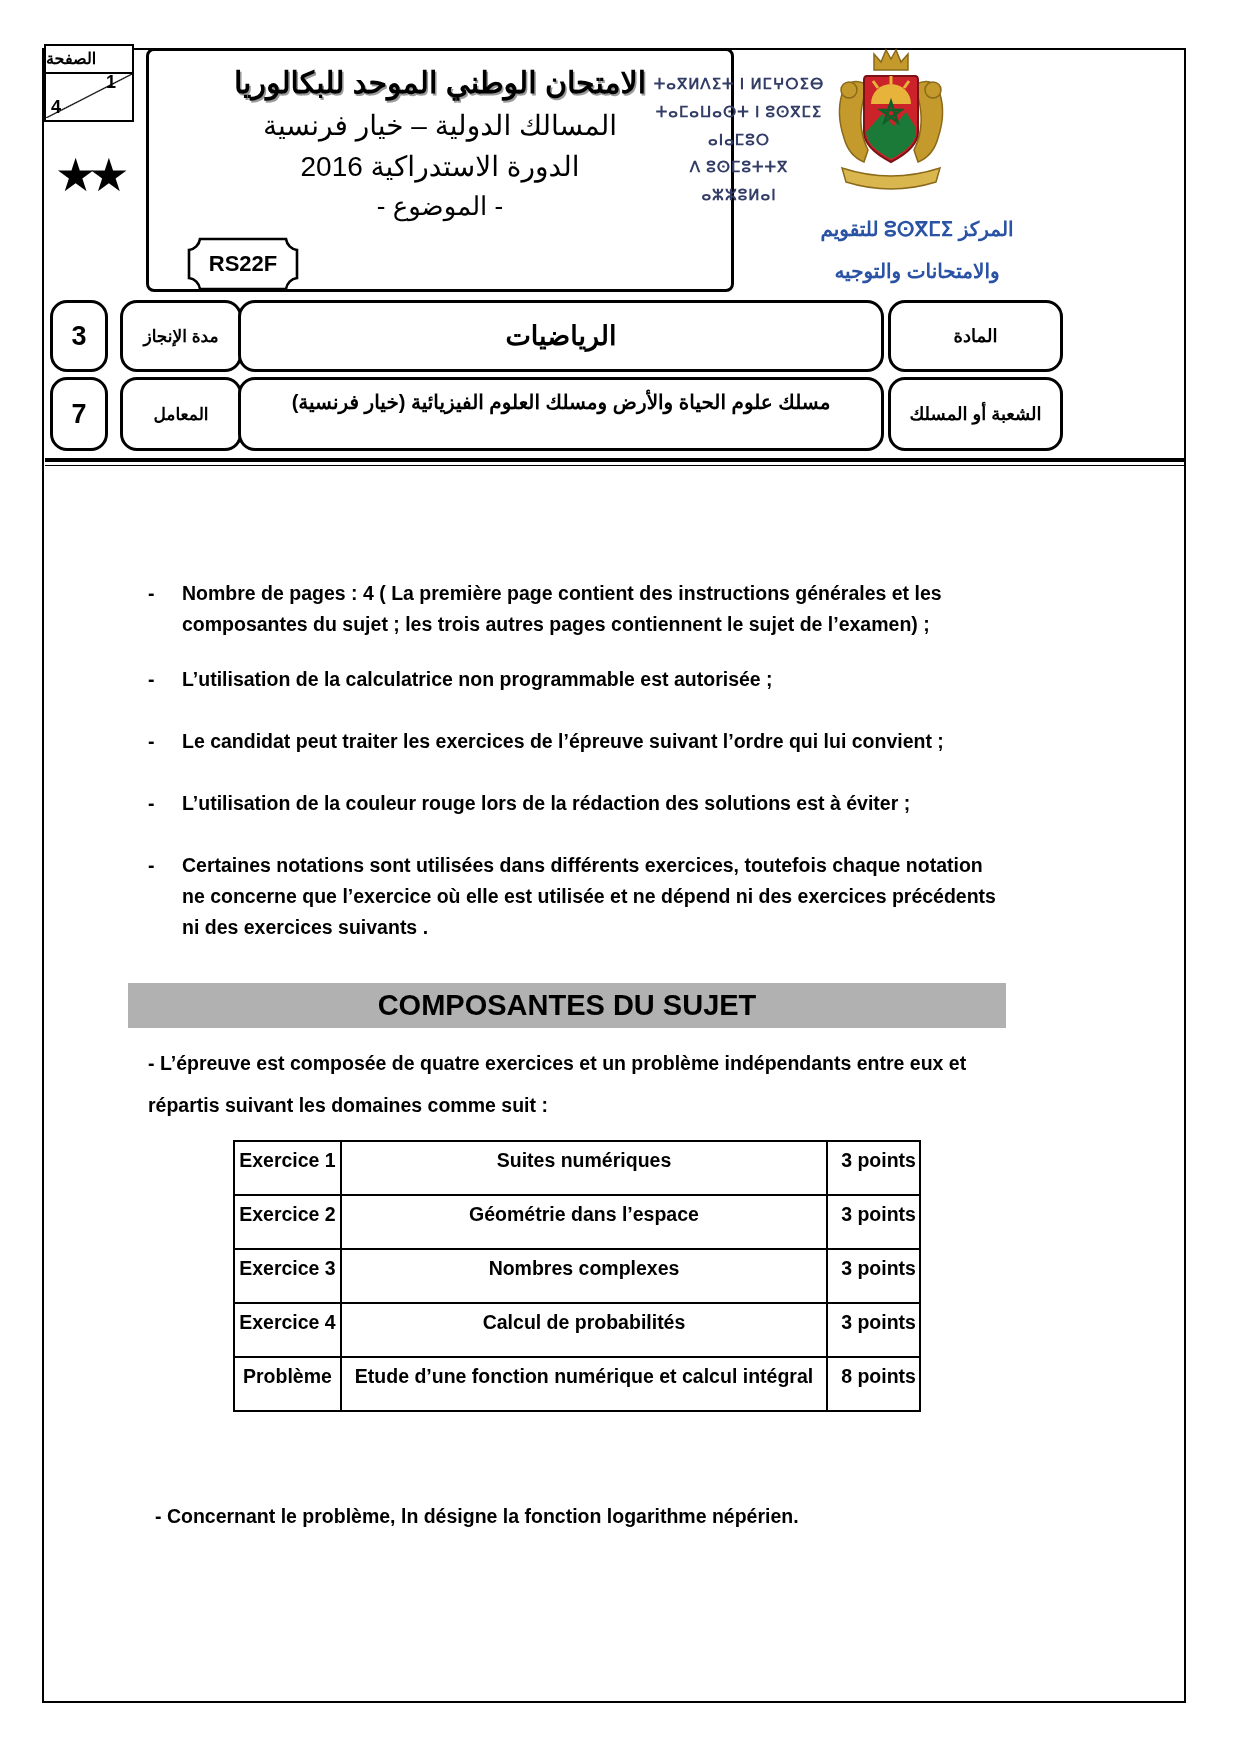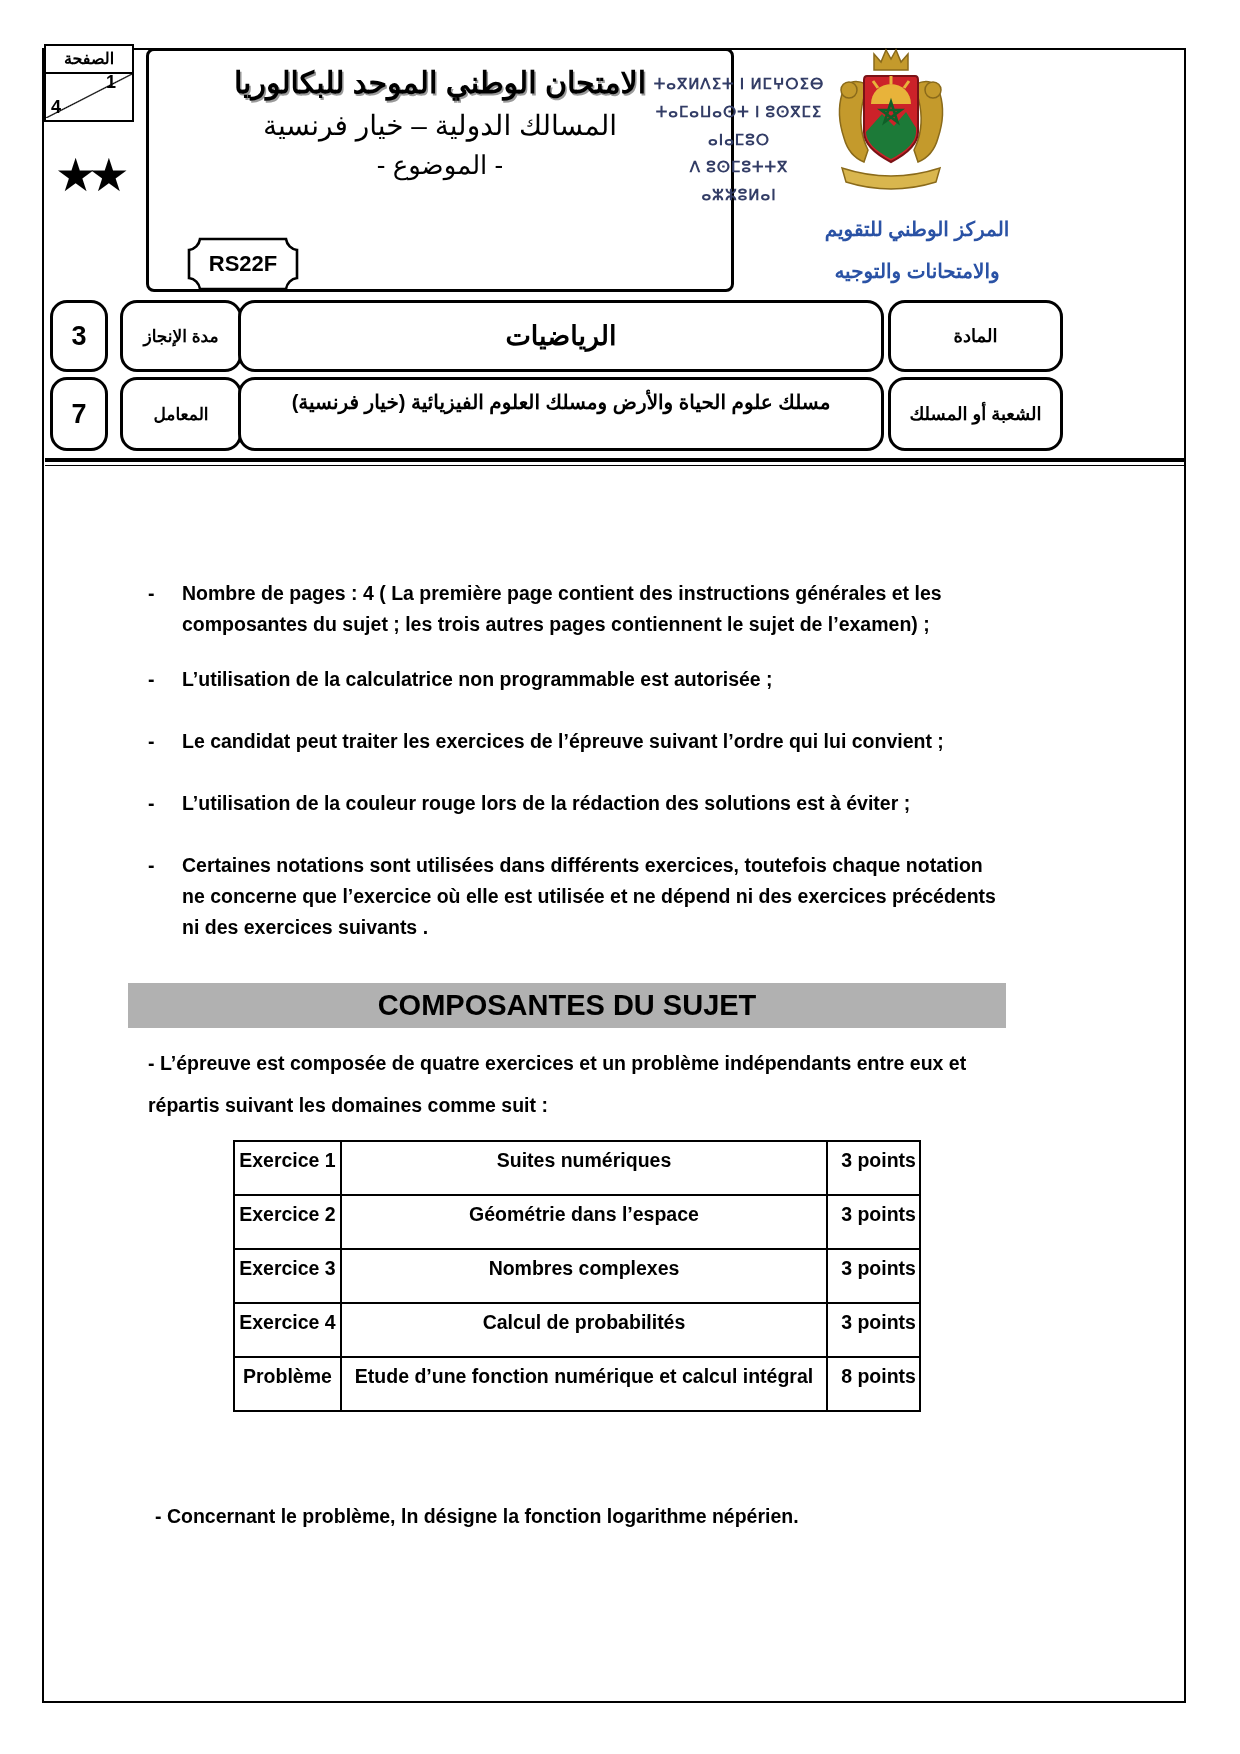--- a/index.html
+++ b/index.html
@@ -12,21 +12,21 @@
     position:absolute; left:42px; top:48px; width:1144px; height:1655px;
     border:2px solid #000;
   }
 
   
   .pagenum-box {
     position:absolute; left:44px; top:44px; width:90px; height:78px;
     border:2px solid #000; background:#fff; z-index:5;
   }
   .pagenum-title {
-    height:28px; border-bottom:2px solid #000; text-align:center;
+    height:28px; border-bottom:2px solid #000; text-align:left;
     font-weight:bold; font-size:16px; line-height:26px; direction:rtl;
   }
   .pagenum-body { position:relative; height:44px;
     background:linear-gradient(to bottom right, transparent calc(50% - 1.2px), #000 50%, transparent calc(50% + 1.2px));
   }
   .pagenum-cur { position:absolute; right:16px; top:-2px; font-weight:bold; font-size:18px; }
   .pagenum-tot { position:absolute; left:5px; bottom:0px; font-weight:bold; font-size:18px; }
 
   .stars { position:absolute; left:55px; top:148px; font-size:46px; letter-spacing:-8px; z-index:5; }
 
@@ -133,20 +133,21 @@
       <span class="pagenum-cur">1</span>
       <span class="pagenum-tot">4</span>
     </div>
   </div>
 
   <div class="stars">★★</div>
 
   <div class="title-box">
     <div class="title-l1">الامتحان الوطني الموحد للبكالوريا</div>
     <div class="title-l2">المسالك الدولية – خيار  فرنسية</div>
+    <div class="title-l3">الدورة الاستدراكية 2016</div>
     <div class="title-l4">- الموضوع -</div>
     <div class="plaque">
       <svg width="112" height="54" viewBox="0 0 112 54">
         <path d="M13 2 H99 A13 13 0 0 0 110 13 V41 A13 13 0 0 0 99 52 H13 A13 13 0 0 0 2 41 V13 A13 13 0 0 0 13 2 Z" fill="#ffffff" stroke="#000000" stroke-width="2.6"></path>
       </svg>
       <span>RS22F</span>
     </div>
   </div>
 
   <div class="tifinagh">
@@ -174,21 +175,21 @@
       <path d="M44 86 L60 68 L72 80 L84 66 L94 82 V86 Q94 100 69 113 Q44 100 44 86 Z" fill="#1c7a38"></path>
 
       <path d="M69 56 L75.5 76 L59 64 H79 L62.5 76 Z" fill="none" stroke="#0f5f28" stroke-width="2.6"></path>
 
       <path d="M20 122 Q69 138 118 122 L114 136 Q69 150 24 136 Z" fill="#d9b64e" stroke="#8a6a1a" stroke-width="1.5"></path>
     </svg>
   </div>
 
 
   <div class="center-blue">
-    <div>المركز الوطني للتقويم</div>
+    <div>المركز ⵓⵙⴳⵎⵉ للتقويم</div>
     <div>والامتحانات والتوجيه</div>
   </div>
 
   <div class="cell row1 c-num">3</div>
   <div class="cell row1 c-lbl">مدة الإنجاز</div>
   <div class="cell row1 c-mid c-subject">الرياضيات</div>
   <div class="cell row1 c-right">المادة</div>
 
   <div class="cell row2 c-num">7</div>
   <div class="cell row2 c-lbl">المعامل</div>

